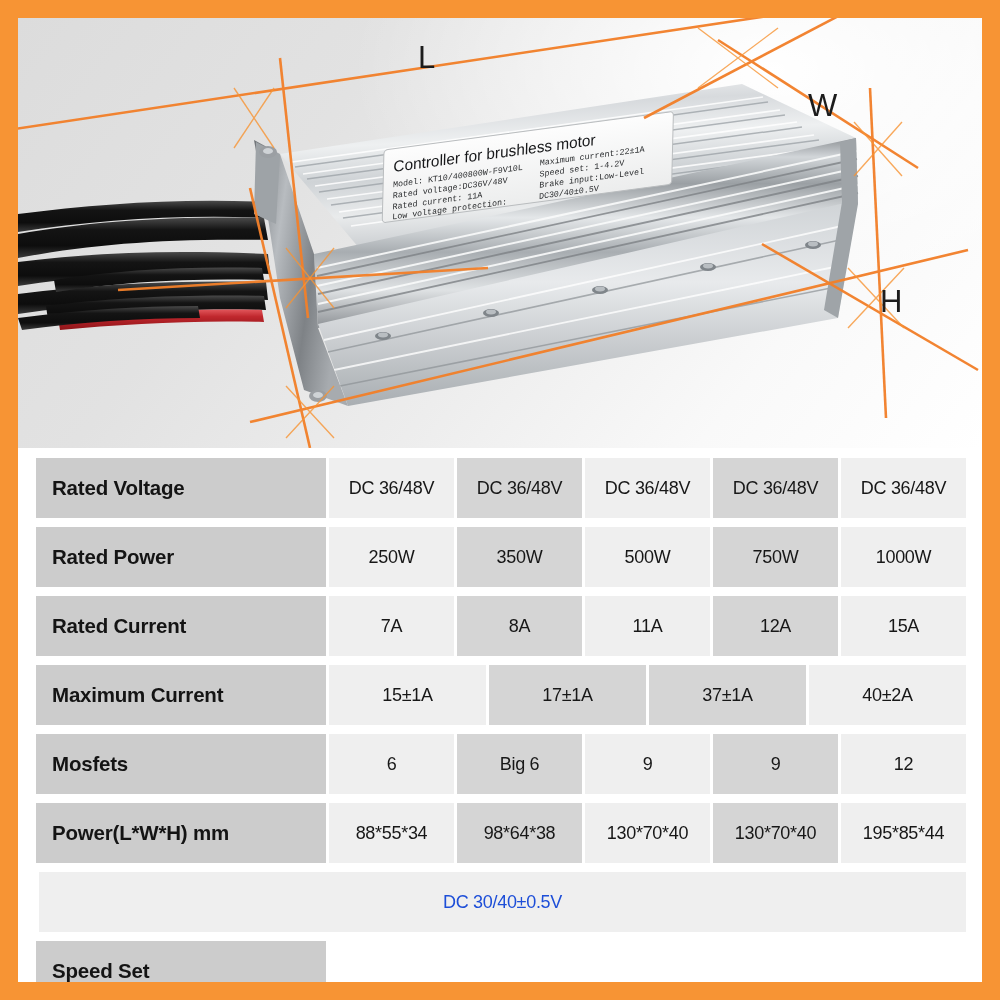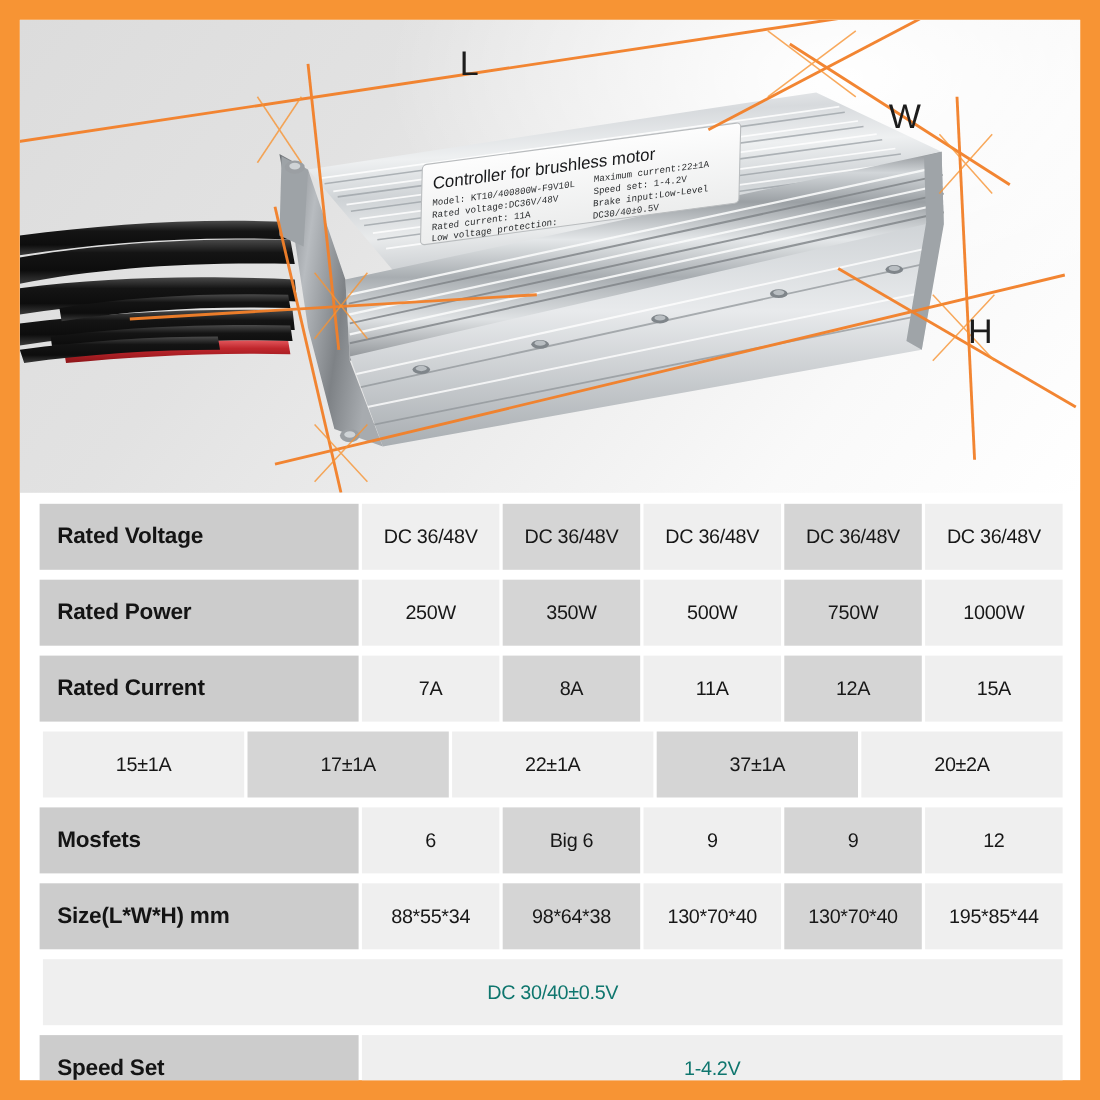--- a/index.html
+++ b/index.html
@@ -67,21 +67,21 @@
     margin-right: 3px;
     letter-spacing: -.3px;
   }
   .cell:last-child { margin-right: 0; }
   .cell.lt { background: #EFEFEF; }
   .cell.dk { background: #D5D5D5; }
   .span {
     flex: 1 1 auto; margin-left: 3px;
     background: #EFEFEF;
     display: flex; align-items: center; justify-content: center;
-    font-size: 18px; color: #0f766e;
+    font-size: 18px; color: #1d4ed8;
     letter-spacing: -.3px;
   }
 </style>
 </head>
 <body>
 
 <div id="page">
   <div id="inner">
 
     <div id="photo">
@@ -293,58 +293,57 @@
         <div class="rcells">
           <div class="cell lt">7A</div>
           <div class="cell dk">8A</div>
           <div class="cell lt">11A</div>
           <div class="cell dk">12A</div>
           <div class="cell lt">15A</div>
         </div>
       </div>
 
       <div class="row">
+        <div class="rlabel">Maximum Current</div>
         <div class="rcells">
           <div class="cell lt">15±1A</div>
           <div class="cell dk">17±1A</div>
-          <div class="cell lt">22±1A</div>
           <div class="cell dk">37±1A</div>
-          <div class="cell lt">20±2A</div>
+          <div class="cell lt">40±2A</div>
         </div>
       </div>
 
       <div class="row">
         <div class="rlabel">Mosfets</div>
         <div class="rcells">
           <div class="cell lt">6</div>
           <div class="cell dk">Big 6</div>
           <div class="cell lt">9</div>
           <div class="cell dk">9</div>
           <div class="cell lt">12</div>
         </div>
       </div>
 
       <div class="row">
-        <div class="rlabel">Size(L*W*H) mm</div>
+        <div class="rlabel">Power(L*W*H) mm</div>
         <div class="rcells">
           <div class="cell lt">88*55*34</div>
           <div class="cell dk">98*64*38</div>
           <div class="cell lt">130*70*40</div>
           <div class="cell dk">130*70*40</div>
           <div class="cell lt">195*85*44</div>
         </div>
       </div>
 
       <div class="row">
         <div class="span">DC 30/40±0.5V</div>
       </div>
 
       <div class="row">
         <div class="rlabel">Speed Set</div>
-        <div class="span">1-4.2V</div>
       </div>
 
       <div class="row">
       </div>
 
     </div>
 
   </div>
 </div>
 

